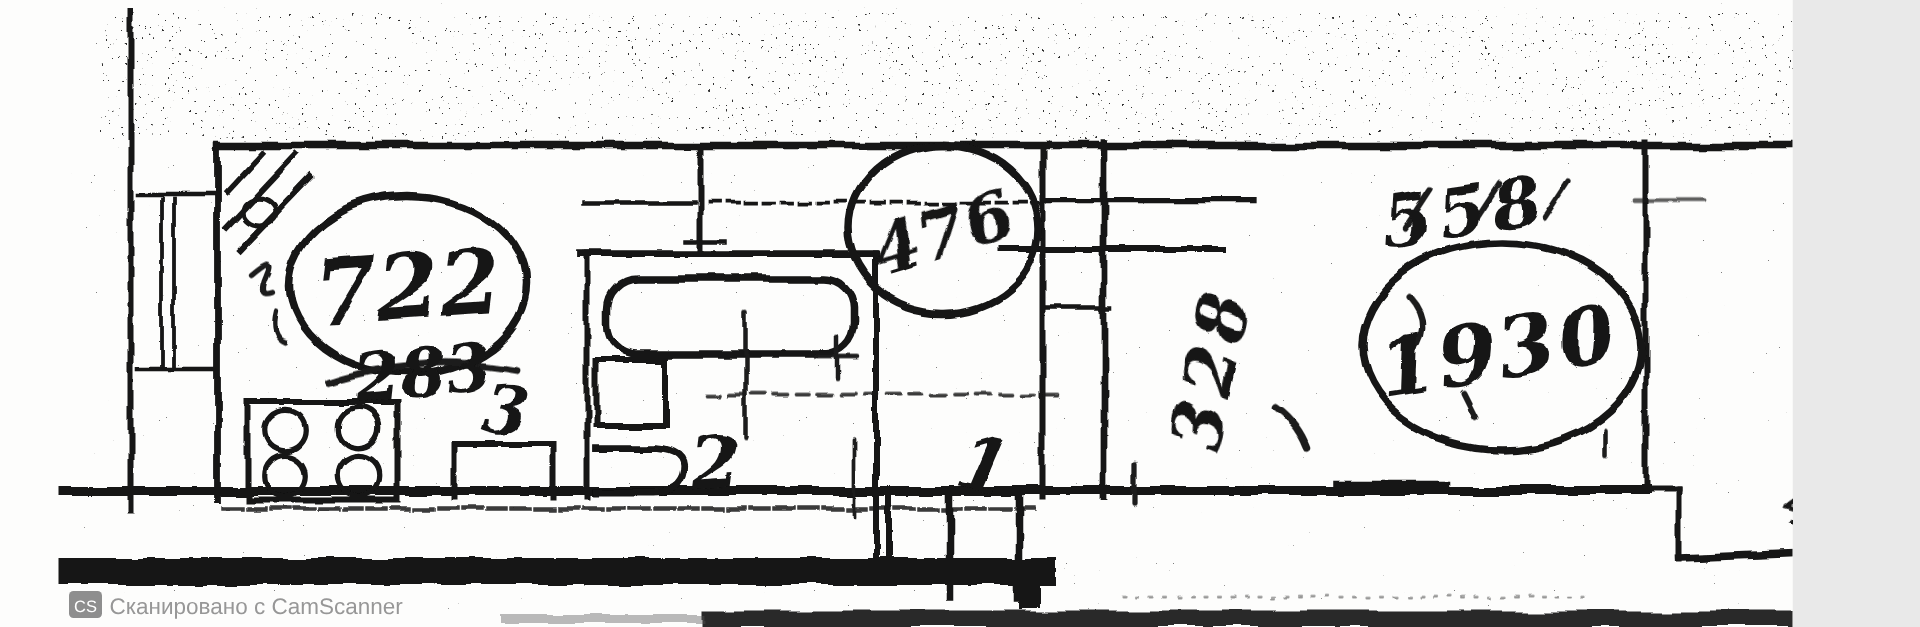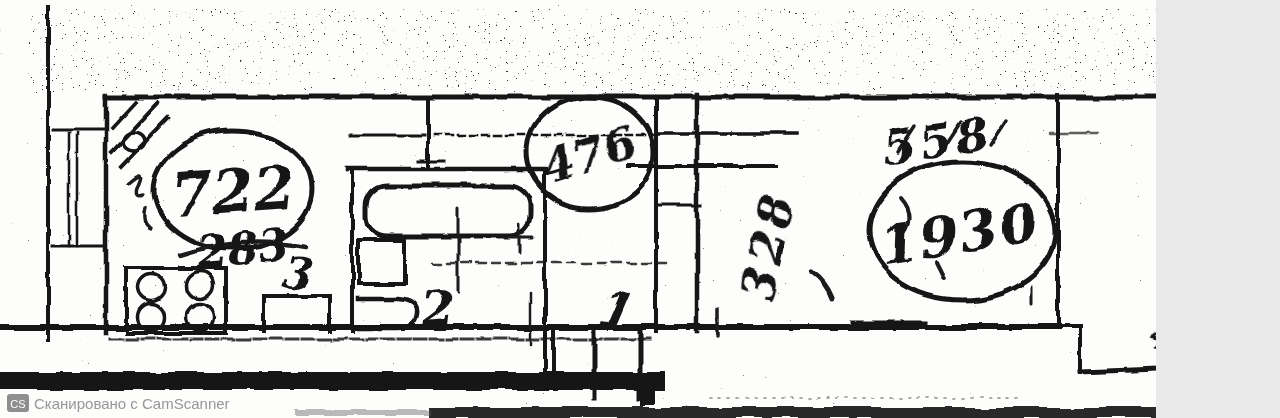--- a/index.html
+++ b/index.html
@@ -1,16 +1,16 @@
 <!DOCTYPE html>
 <html><head>
 <meta charset="utf-8">
 <style>
   html,body{margin:0;padding:0;background:#e9e9e9;}
-  .stage{position:relative;width:1156px;height:418px;overflow:hidden;background:#fdfdfc;}
+  .stage{position:relative;width:1156px;height:418px;overflow:hidden;background:#fdfdfc;padding-left:39px;}
   svg{display:block;}
   text{user-select:none;}
   .hand{font-family:"DejaVu Serif",serif;font-style:italic;font-weight:bold;fill:#161616;}
   .wm{font-family:"Liberation Sans",sans-serif;font-style:normal;font-weight:normal;}
 </style>
 </head>
 <body>
 
 <div class="stage">
 <svg width="1280" height="418" viewBox="0 0 1280 418" xmlns="http://www.w3.org/2000/svg">

